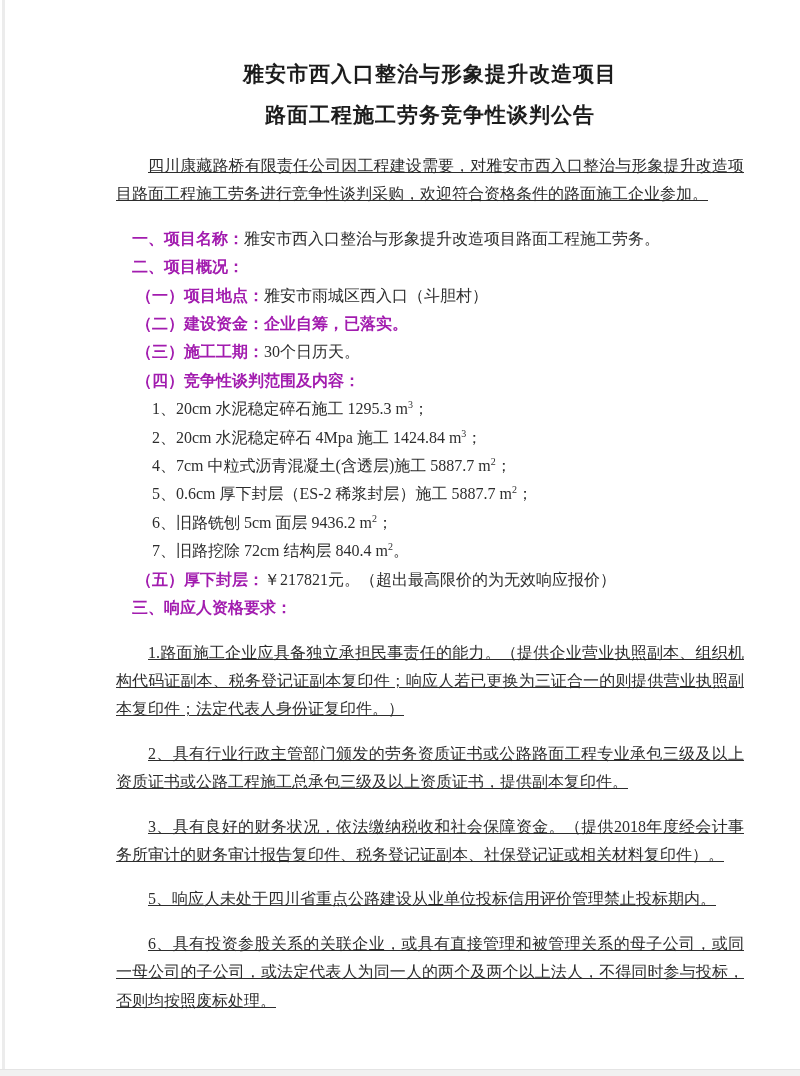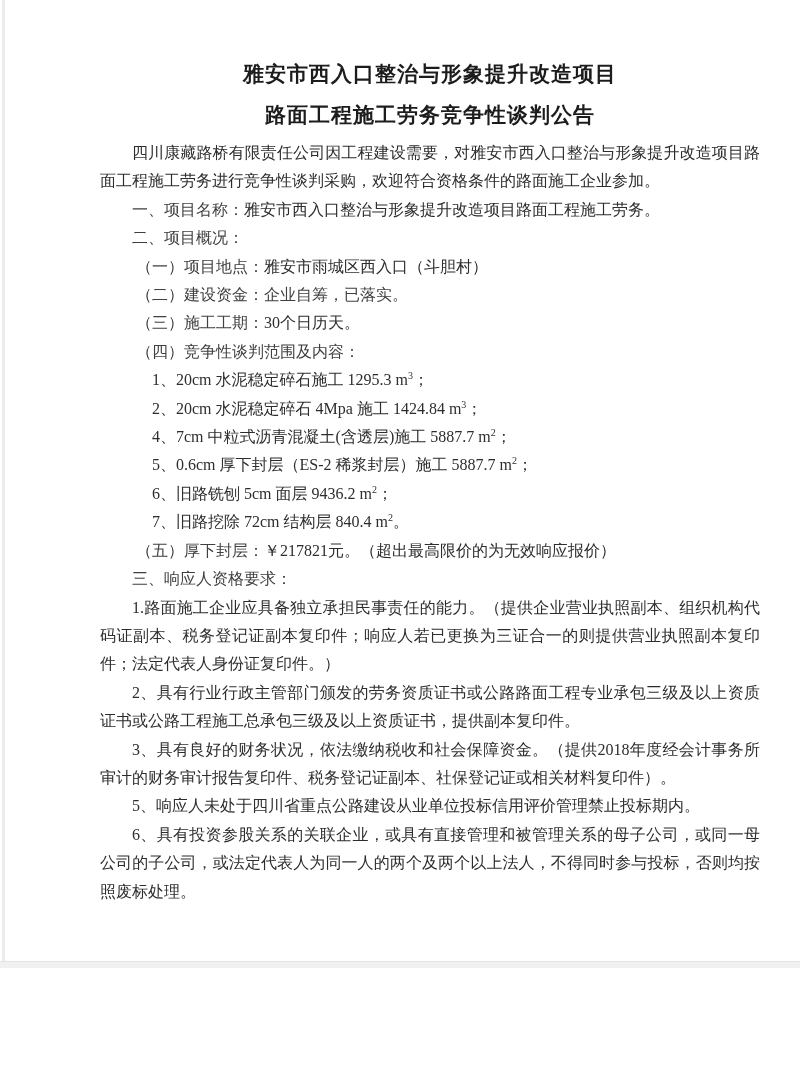--- a/index.html
+++ b/index.html
@@ -3,21 +3,21 @@
 <meta charset="utf-8">
 <style>
   html, body {
     margin: 0;
     padding: 0;
     background: #ffffff;
   }
   .screen {
     position: relative;
     width: 800px;
-    height: 968px;
+    height: 1076px;
     background: #ffffff;
     overflow: hidden;
     font-family: "Liberation Serif", "DejaVu Serif", serif;
     color: #2d2d2d;
   }
   .edge-left {
     position: absolute;
     left: 2px; top: 0; bottom: 0;
     width: 3px;
     background: #ececec;
@@ -44,33 +44,34 @@
     color: #1c1c1c;
     letter-spacing: 1px;
   }
   .doc-body {
     margin-top: 3px;
     font-size: 16px;
     line-height: 28.4px;
     text-align: justify;
   }
   .para {
-    margin: 0;
+    margin: 16px;
     text-indent: 2em;
+    text-decoration: underline;
   }
   .line {
     margin: 0;
     white-space: nowrap;
   }
   .l1 { padding-left: 32px; }
   .l2 { padding-left: 36px; }
   .l3 { padding-left: 52px; }
   b, .bold {
-    font-weight: 400;
-    color: #404040;
+    font-weight: 700;
+    color: #a21caf;
   }
   .sup {
     display: inline-block;
     font-size: 10px;
     line-height: 0;
     position: relative;
     top: -6px;
   }
   .underlined {
     text-underline-offset: 3px;

